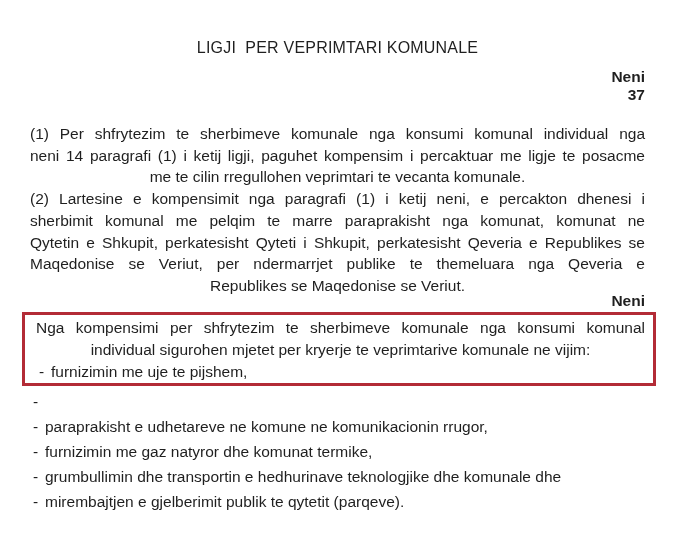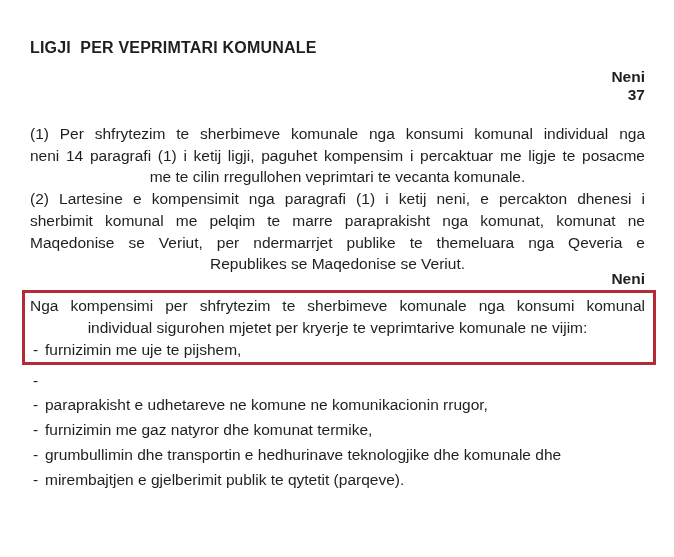--- a/index.html
+++ b/index.html
@@ -18,22 +18,22 @@
     box-sizing: border-box;
     width: 674px;
     height: 557px;
     padding: 0 29px 0 30px;
     background: #ffffff;
   }
   .doc-title {
     margin-top: 38px;
     font-size: 16px;
     line-height: 20px;
-    font-weight: 700;
-    text-align: left;
+    font-weight: 400;
+    text-align: center;
     white-space: pre;
     letter-spacing: 0.2px;
   }
   .article-heading {
     margin-top: 10px;
     font-size: 15.5px;
     line-height: 17.5px;
     font-weight: 700;
     text-align: right;
   }
@@ -53,21 +53,21 @@
     text-align-last: justify;
   }
   
   .ll {
     text-align: center;
   }
   .highlight-box {
     box-sizing: border-box;
     margin: 3px -11px 0 -8px;
     border: 3px solid #b32b36;
-    padding: 2px 8px 1px 5px;
+    padding: 2px 8px 1px 11px;
     background: transparent;
   }
   .list-item {
     display: flex;
     font-size: 15.5px;
     line-height: 21.7px;
     padding-left: 3px;
     text-align: left;
   }
   .dash {
@@ -98,20 +98,21 @@
 
   <div class="para first">
     <div class="jl">(1)  Per shfrytezim te sherbimeve komunale nga konsumi komunal individual nga</div>
     <div class="jl">neni 14 paragrafi (1) i ketij ligji, paguhet kompensim i percaktuar me ligje te posacme</div>
     <div class="ll">me te cilin rregullohen veprimtari te vecanta komunale.</div>
   </div>
 
   <div class="para">
     <div class="jl">(2)  Lartesine e kompensimit nga paragrafi (1) i ketij neni, e percakton dhenesi i</div>
     <div class="jl">sherbimit komunal me pelqim te marre paraprakisht nga komunat, komunat ne</div>
+    <div class="jl">Qytetin e Shkupit, perkatesisht Qyteti i Shkupit, perkatesisht Qeveria e Republikes se</div>
     <div class="jl">Maqedonise se Veriut, per ndermarrjet publike te themeluara nga Qeveria e</div>
     <div class="ll">Republikes se Maqedonise se Veriut.</div>
   </div>
 
   <div class="article-heading second">
     <div>Neni</div>
   </div>
 
   <div class="highlight-box">
     <div class="para">

